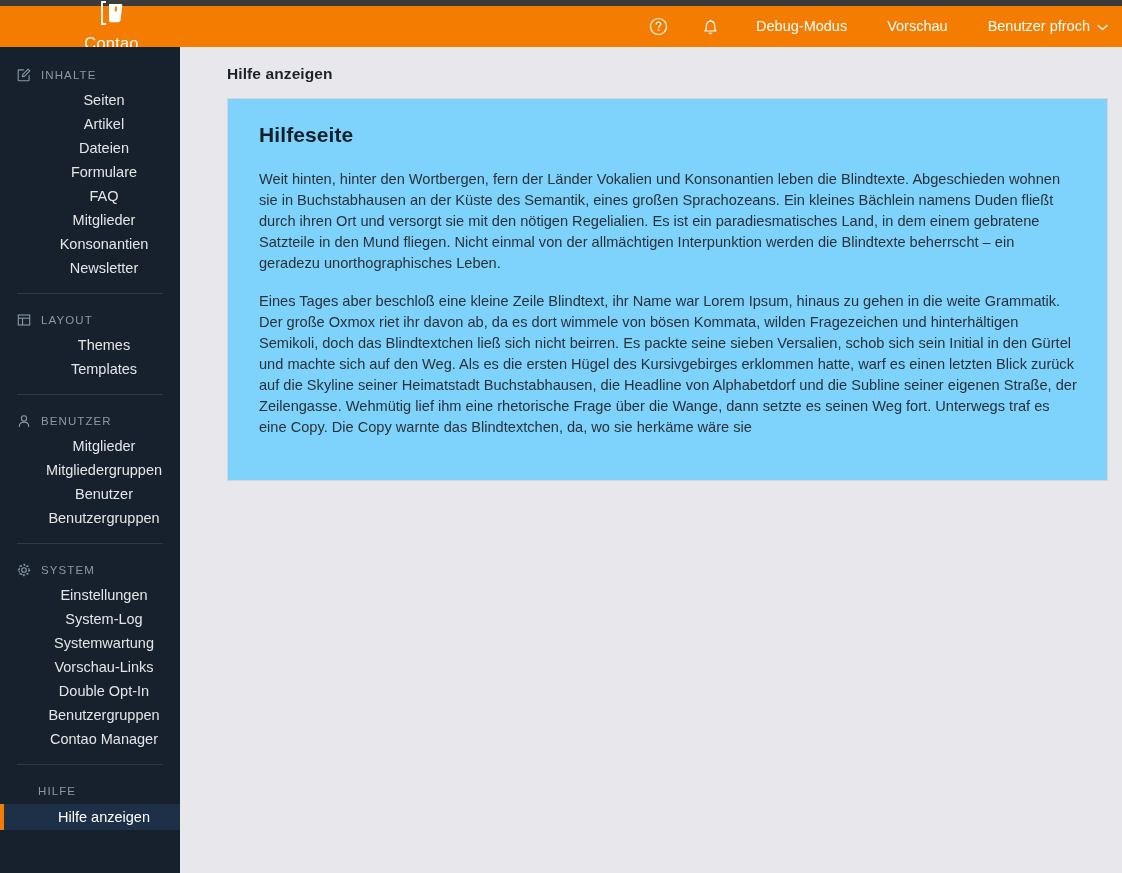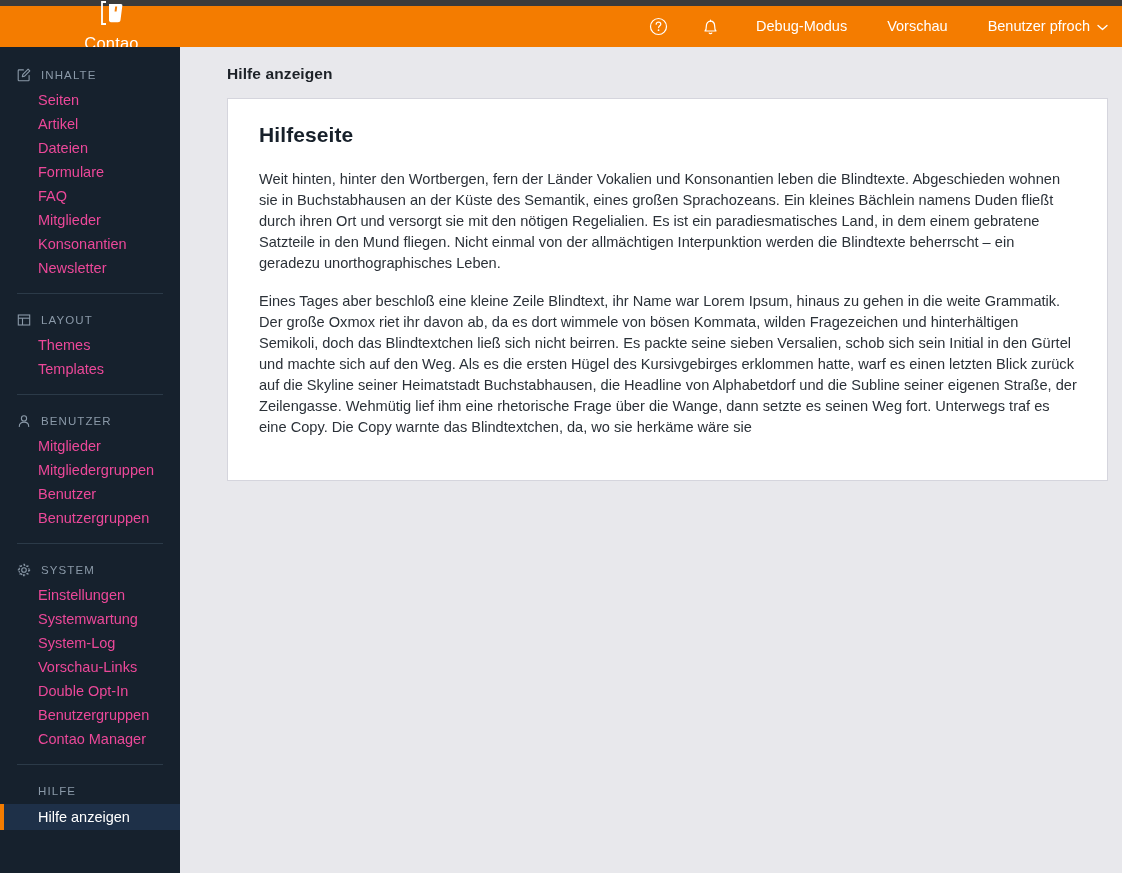--- a/index.html
+++ b/index.html
@@ -70,37 +70,38 @@
     display: flex; align-items: center; gap: 7px;
   }
   .chev { display: block; }
 
   
   .sidebar {
     position: absolute; top: 47px; left: 0;
     width: 180px; height: 826px;
     background: #16212d;
     overflow: hidden;
+    text-align: center;
   }
   .nav-group { padding-top: 0; }
   .group-head {
     display: flex; align-items: center; gap: 9px;
     padding: 0 0 0 17px;
     height: 27px;
     color: #8a99a8;
     font-size: 11.5px;
     letter-spacing: 1.1px;
     text-transform: uppercase;
   }
   .group-head .gicon { display: flex; width: 15px; height: 15px; align-items: center; }
   .group-head .gicon svg { display: block; }
   .group-head.no-icon { padding-left: 38px; }
   .nav-item {
     display: block;
-    color: #ec4899;
+    color: #e5e5e5;
     font-size: 14.5px;
     line-height: 24px;
     padding: 0 10px 0 38px;
     height: 24px;
     text-decoration: none;
     cursor: pointer;
     white-space: nowrap;
   }
   .nav-item.active {
     background: #1e3048;
@@ -126,21 +127,21 @@
     font-size: 15.5px;
     font-weight: bold;
     color: #1d2228;
     padding: 18px 0 0 17px;
     letter-spacing: .1px;
   }
   .card {
     position: absolute;
     left: 17px; top: 51px;
     width: 881px;
-    background: #ffffff;
+    background: #7dd3fc;
     border: 1px solid #d5d5dd;
     padding: 24px 30px 26px 31px;
   }
   .card h2 {
     margin: 0 0 22px 0;
     font-size: 21px;
     font-weight: bold;
     color: #17202a;
     letter-spacing: .1px;
   }
@@ -264,22 +265,22 @@
         <span class="gicon">
           <svg width="14" height="14" viewBox="0 0 14 14" xmlns="http://www.w3.org/2000/svg">
             <circle cx="7" cy="7" r="2.3" fill="none" stroke="#8a99a8" stroke-width="1.1"></circle>
             <path d="M7 1.2 L7.9 2.4 M7 12.8 L6.1 11.6 M1.2 7 L2.4 6.1 M12.8 7 L11.6 7.9 M2.9 2.9 L4.1 3.5 M11.1 11.1 L9.9 10.5 M2.9 11.1 L4.1 10.5 M11.1 2.9 L9.9 3.5" stroke="#8a99a8" stroke-width="1.1" stroke-linecap="round"></path>
             <circle cx="7" cy="7" r="5" fill="none" stroke="#8a99a8" stroke-width="1.1" stroke-dasharray="1.6 1.6"></circle>
           </svg>
         </span>
         <span>SYSTEM</span>
       </div>
       <a class="nav-item">Einstellungen</a>
+      <a class="nav-item">System-Log</a>
       <a class="nav-item">Systemwartung</a>
-      <a class="nav-item">System-Log</a>
       <a class="nav-item">Vorschau-Links</a>
       <a class="nav-item">Double Opt-In</a>
       <a class="nav-item">Benutzergruppen</a>
       <a class="nav-item">Contao Manager</a>
     </div>
 
     <div class="divider"></div>
 
     <div class="nav-group">
       <div class="group-head no-icon">

